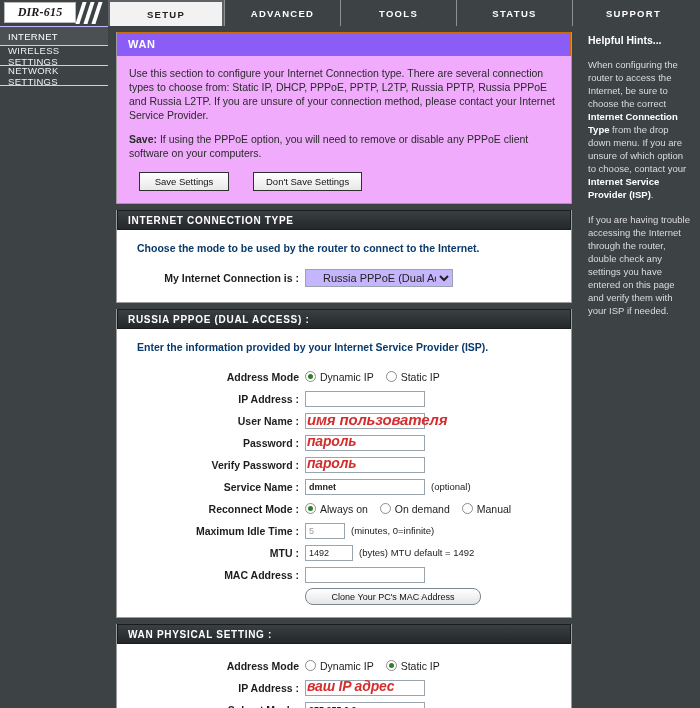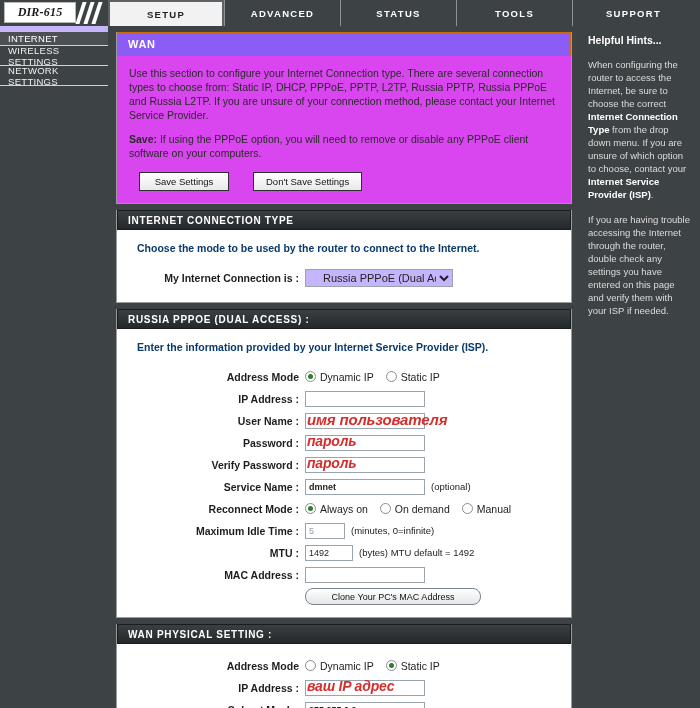--- a/index.html
+++ b/index.html
@@ -78,21 +78,21 @@
     position: relative;
     height: 20px; display: flex; align-items: center;
     padding-left: 8px;
     font-size: 9.5px; color: #f0f0f0; letter-spacing: .3px;
     border-bottom: 1px solid #cfd2d4;
     cursor: pointer; user-select: none;
   }
   .side-item.active {
     background: #4b5053; color: #ffffff;
   }
-  .side-item.first { border-top: 6px solid #c4b5fd; }
+  .side-item.first { border-top: 1px solid #c4b5fd; }
 
   
   .main {
     position: absolute; left: 108px; top: 26px;
     width: 470px; height: 682px;
     background: #3d4245;
     padding: 6px 6px 0 8px;
   }
   .panel {
     background: #ffffff;
@@ -103,21 +103,21 @@
   }
 
   .wan-header {
     height: 24px; background: #8b5cf6;
     display: flex; align-items: center;
     padding-left: 10px;
     color: #ffffff; font-size: 11px; font-weight: bold; letter-spacing: .6px;
     border: 1px solid #cf6c08;
   }
   .wan-body {
-    background: #d946ef;
+    background: #f0abfc;
     padding: 10px 12px 12px 12px;
     font-size: 10.5px; color: #2a2a2a; line-height: 14px;
   }
   .wan-body p { margin: 0 0 10px 0; }
   .wan-body p.note { margin-bottom: 12px; }
   .wan-body b { font-weight: bold; }
 
   .btn-row { display: flex; gap: 24px; padding-left: 10px; }
   .btn {
     min-width: 90px; height: 19px;
@@ -243,22 +243,22 @@
       </div>
       <div class="slashes">
           <i></i>
           <i></i>
           <i></i>
         </div>
     </div>
     <div class="tabs">
       <div class="tab active">SETUP</div>
       <div class="tab">ADVANCED</div>
+      <div class="tab">TOOLS</div>
       <div class="tab">STATUS</div>
-      <div class="tab">TOOLS</div>
       <div class="tab support">SUPPORT</div>
     </div>
   </div>
 
   <div class="sidebar">
     <div class="side-item active first">INTERNET</div>
     <div class="side-item">WIRELESS SETTINGS</div>
     <div class="side-item">NETWORK SETTINGS</div>
   </div>
 

